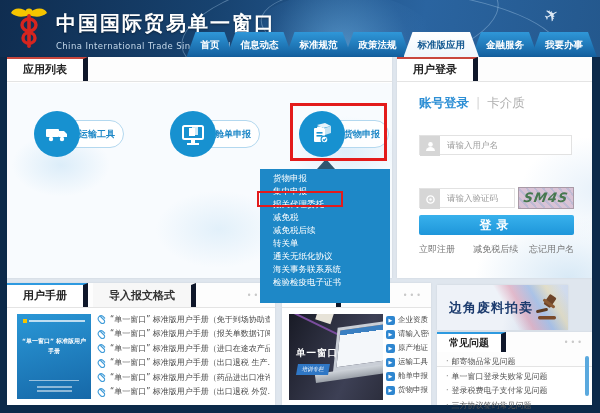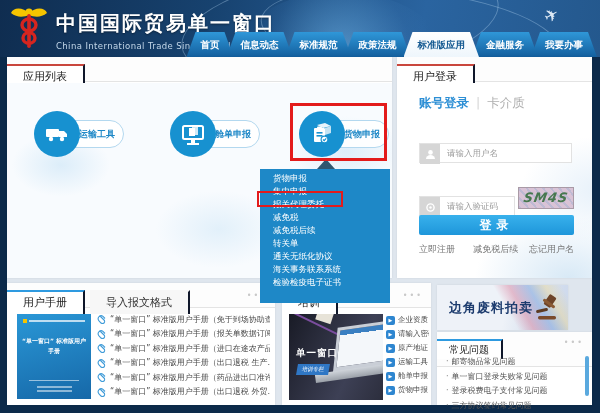--- a/index.html
+++ b/index.html
@@ -23,22 +23,22 @@
   .navtab { height:25px; line-height:25px; padding:0 14px; margin-left:-7px; color:#fff; font-size:9.5px;
     font-weight:bold; text-align:center; cursor:pointer; white-space:nowrap;
     background:linear-gradient(#2f97d8,#135f9e);
     clip-path:polygon(9px 0,calc(100% - 9px) 0,100% 100%,0 100%); }
   .navtab.active { background:linear-gradient(#ffffff,#eef6fc); color:#155a92; position:relative; z-index:3; }
 
   
   .content { position:absolute; left:7px; top:57px; width:585px; height:348px; background:#dfe6ee; }
   .panel { position:absolute; background:#fff; box-shadow:0 0 2px rgba(0,0,0,.08); }
   .panel-header { position:relative; height:25px; border-bottom:1px solid #e4e4e4; background:#fdfdfd; }
-  .ptab { display:inline-block; height:24px; line-height:22px; padding:0 16px; font-size:11px; font-weight:normal;
-    color:#222; background:#fff; border-right:2px solid #0f172a; border-top:2px solid transparent; cursor:pointer; vertical-align:top;margin-top:7px; }
+  .ptab { display:inline-block; height:24px; line-height:22px; padding:0 16px; font-size:11px; font-weight:bold;
+    color:#222; background:#fff; border-right:5px solid #0f172a; border-top:2px solid transparent; cursor:pointer; vertical-align:top; }
   .ptab.red   { border-top-color:#c9473d; }
   .ptab.blue  { border-top-color:#2e9ae0; }
   .ptab.green { border-top-color:#76c14f; }
   .ptab.plain { background:#f7f7f7; color:#333; }
   .more { position:absolute; right:8px; top:0; line-height:25px; color:#c9c9c9; font-size:8px; letter-spacing:2px; cursor:pointer; }
 
   
   .app-panel { left:0; top:0; width:385px; height:221px; }
   .app-body { position:absolute; left:0; right:0; top:26px; bottom:0; background:
     radial-gradient(70px 45px at 14% 42%, #dcedf9, transparent 70%),
@@ -62,21 +62,21 @@
 
   
   .login-panel { left:390px; top:0; width:195px; height:221px; }
   .login-body { position:absolute; left:0; right:0; top:26px; bottom:0; background:
     radial-gradient(130px 85px at 88% 100%, #d8e9f6, transparent 72%),
     radial-gradient(110px 75px at 104% 55%, #e7f1fa, transparent 72%), #fff; }
   .acct-row { position:absolute; left:22px; top:12px; font-size:12.5px; white-space:nowrap; }
   .acct { color:#2d8fd5; font-weight:bold; cursor:pointer; }
   .sep { color:#d5d5d5; margin:0 7px; }
   .cardm { color:#b0b0b0; cursor:pointer; }
-  .lrow { position:absolute; left:22px; width:153px; height:20px; border:1px solid #e2e2e2; background:#fff; display:flex;margin-top:8px; }
+  .lrow { position:absolute; left:22px; width:153px; height:20px; border:1px solid #e2e2e2; background:#fff; display:flex; }
   .r1{top:52px} .r2{top:80px} .r3{top:105px; width:96px}
   .ficon { width:20px; height:20px; background:#d6d6d6; flex:none; display:flex; align-items:center; justify-content:center; }
   .lrow input { flex:1; min-width:0; border:0; outline:0; background:transparent; font-size:8.5px; padding-left:7px; color:#333; font-family:inherit; }
   .lrow input::placeholder { color:#9a9a9a; }
   .captcha { position:absolute; left:121px; top:104px; width:56px; height:22px; border:1px solid #a99aa6; cursor:pointer; overflow:hidden;
     background:repeating-linear-gradient(48deg, rgba(130,165,205,.3) 0 2px, transparent 2px 6px), #d9c3d6; }
   .captcha span { display:block; text-align:center; line-height:20px; font-size:13px; font-weight:bold; font-style:italic;
     color:#47784f; transform:skewX(-10deg); letter-spacing:1px; }
   .login-btn { position:absolute; left:22px; top:132px; width:155px; height:20px; border-radius:2px; cursor:pointer;
     background:linear-gradient(#38b1ec,#1e96da); color:#fff; font-size:12px; font-weight:bold; letter-spacing:5px;

